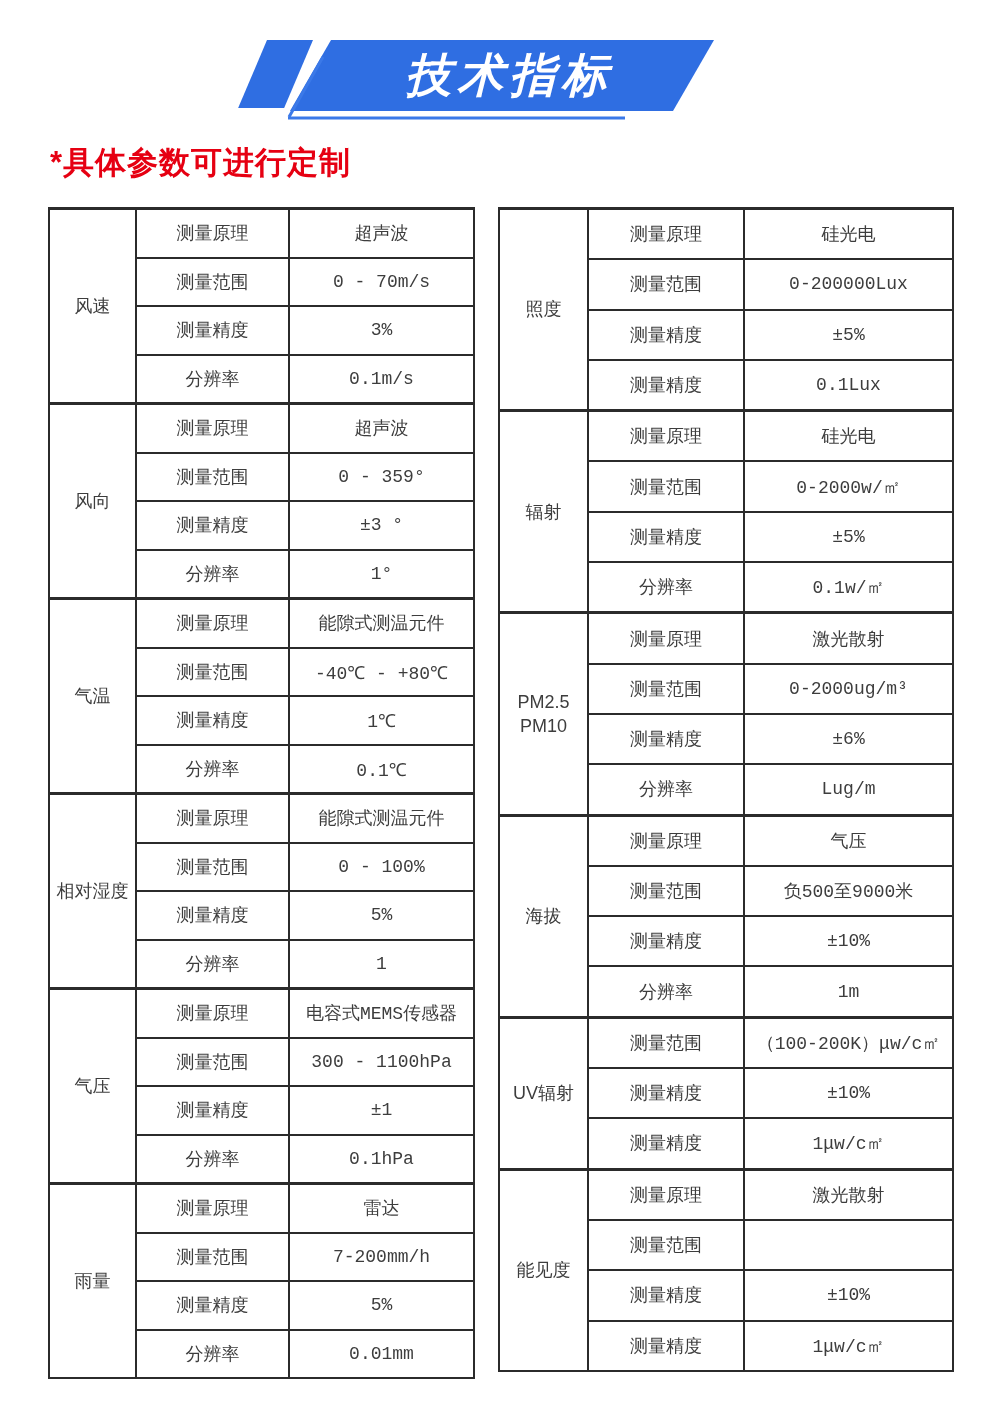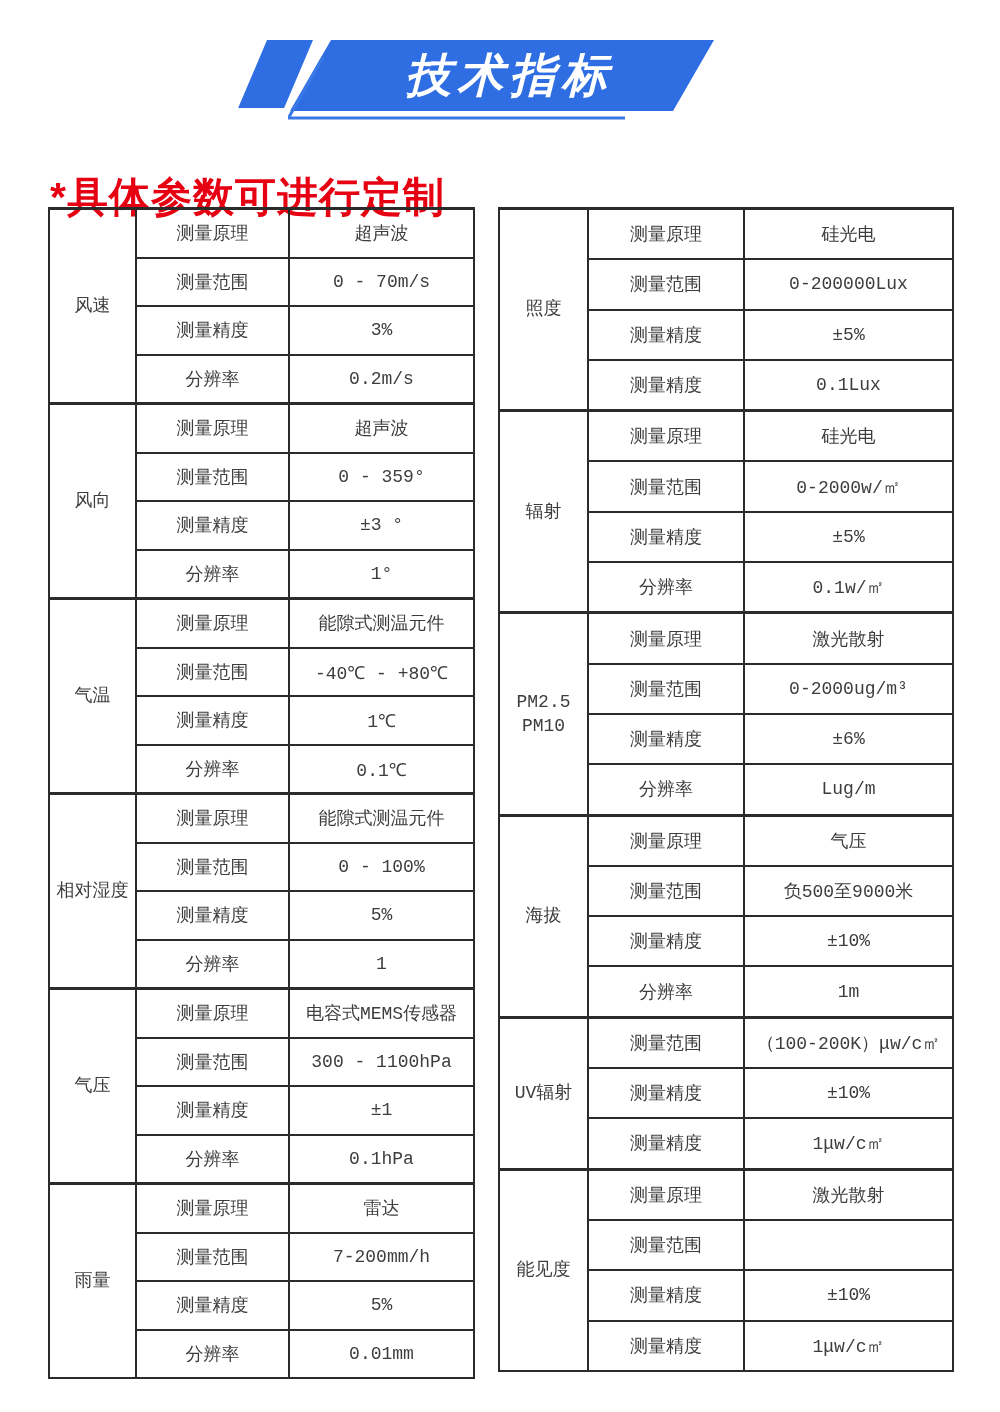--- a/index.html
+++ b/index.html
@@ -21,34 +21,34 @@
   .banner-title{
     position:absolute;left:318px;top:40px;width:383px;height:71px;
     line-height:71px;text-align:center;color:#ffffff;font-size:46px;
     font-weight:bold;letter-spacing:6px;font-style:italic;
   }
   .banner-underline-svg{position:absolute;left:0;top:0;}
   .banner-underline-svg line{stroke:#3b79e8;}
   
   .custom-note{
     position:absolute;left:50px;top:142px;
-    color:#e60012;font-size:41px;font-weight:bold;letter-spacing:1px;margin-top:28px;
+    color:#e60012;font-size:31px;font-weight:bold;letter-spacing:1px;
   }
   
   .spec-table-wrap{position:absolute;top:207px;}
   #left-table-wrap{left:48px;width:425px;}
   #right-table-wrap{left:498px;width:454px;}
   table.spec{border-collapse:collapse;width:100%;table-layout:fixed;}
   table.spec td{
     border:2px solid #2b2b2b;text-align:center;vertical-align:middle;
     color:#3d3d3d;font-size:18px;padding:0 2px;overflow:hidden;
   }
   #left-table-wrap td{height:46.5px;}
   #right-table-wrap td{height:48.3px;}
-  td.group-cell{font-size:18px;white-space:pre-line;line-height:1.35;font-family:Liberation Mono, monospace;}
+  td.group-cell{font-size:18px;white-space:pre-line;line-height:1.35;}
   td.value-cell{font-size:19px;font-family:Liberation Mono, monospace;}
   tr.group-start td{border-top-width:3px;}
 </style>
 </head>
 <body>
 
 <div class="banner-area">
   <div class="stripe-small"></div>
   <div class="banner-main"></div>
   <svg class="banner-underline-svg" width="1000" height="165">
@@ -76,21 +76,21 @@
         <tr>
           <td class="label-cell">测量范围</td>
           <td class="value-cell">0 - 70m/s</td>
         </tr>
         <tr>
           <td class="label-cell">测量精度</td>
           <td class="value-cell">3%</td>
         </tr>
         <tr>
           <td class="label-cell">分辨率</td>
-          <td class="value-cell">0.2m/s</td>
+          <td class="value-cell">0.1m/s</td>
         </tr>
         <tr class="group-start">
           <td rowspan="4" class="group-cell">风向</td>
           <td class="label-cell">测量原理</td>
           <td class="value-cell">超声波</td>
         </tr>
         <tr>
           <td class="label-cell">测量范围</td>
           <td class="value-cell">0  - 359°</td>
         </tr>

